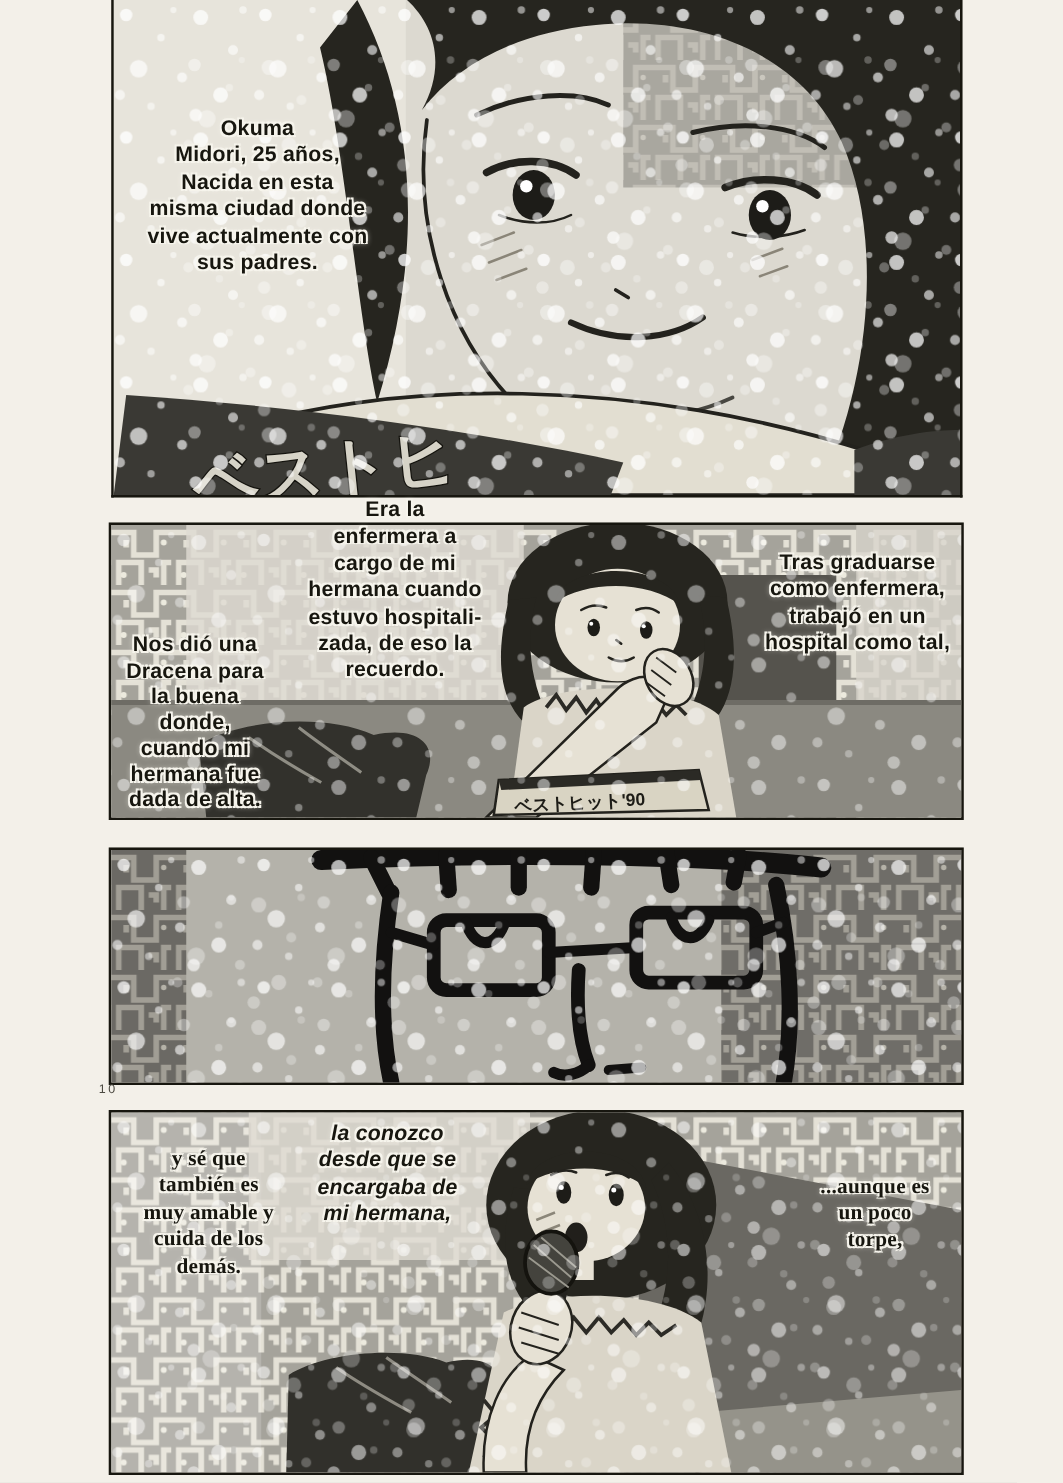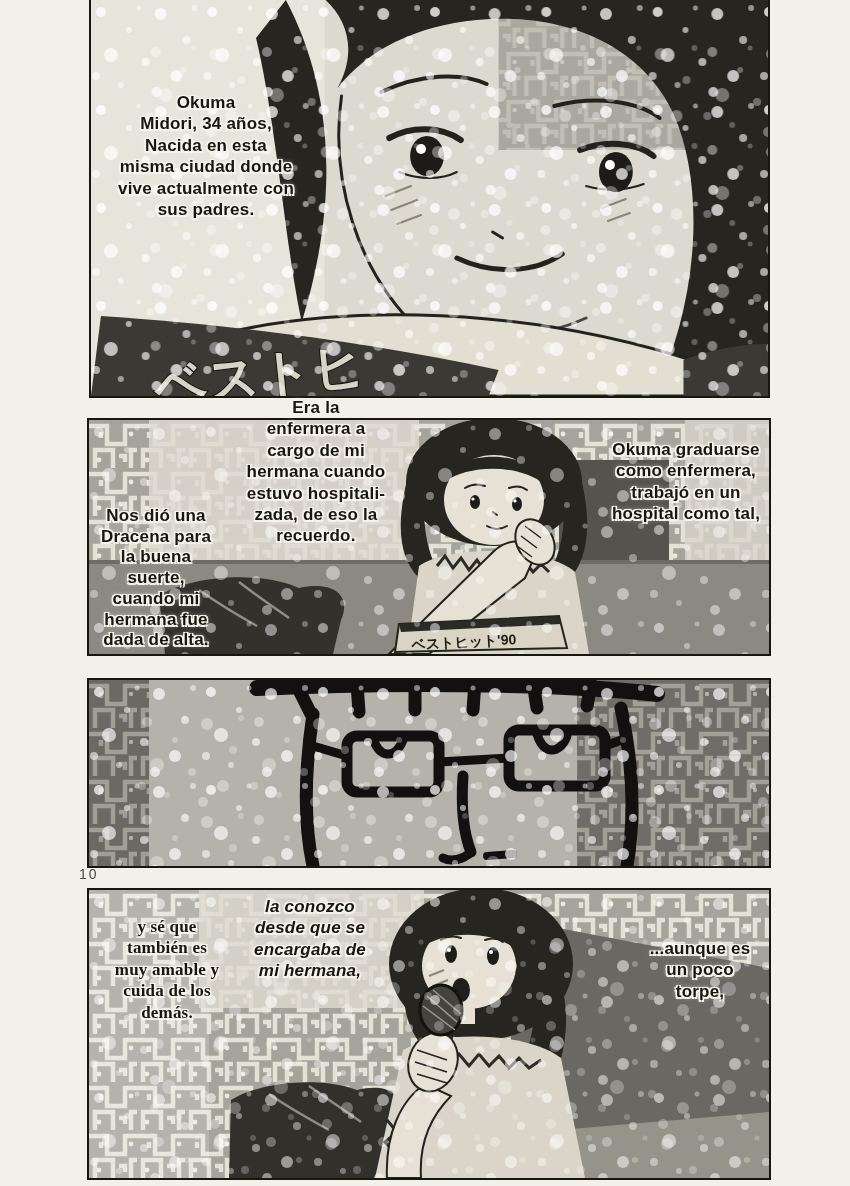--- a/index.html
+++ b/index.html
@@ -21,24 +21,24 @@
     text-shadow:-1.5px -1.5px 0 #f6f4ec,1.5px -1.5px 0 #f6f4ec,
                 -1.5px 1.5px 0 #f6f4ec,1.5px 1.5px 0 #f6f4ec,
                  0 0 5px #f6f4ec,0 0 2px #f6f4ec;
   }
   #cap-okuma  {left:90px; top:92px; width:232px;}
   #cap-era    {left:220px;top:397px;width:192px;}
   #cap-tras   {left:590px;top:439px;width:192px;}
   #cap-nos    {left:82px; top:506px;width:148px;line-height:1.22;}
   #cap-conozco{left:224px;top:896px;width:172px;font-style:italic;}
   #cap-yse    {left:88px; top:916px;width:158px;font-family:Liberation Serif, serif;}
-  #cap-aunque {left:622px;top:938px;width:156px;}
+  #cap-aunque {left:622px;top:938px;width:156px;font-family:Liberation Serif, serif;}
   .page-number{
     position:absolute;left:79px;top:866px;z-index:4;
-    font-size:14px;letter-spacing:2px;color:#4c4a42;
+    font-size:10px;letter-spacing:2px;color:#4c4a42;
   }
 </style>
 </head>
 <body>
 
 <div class="page">
 
   <svg width="0" height="0" style="position:absolute" aria-hidden="true">
     <defs>
       <pattern id="sayaLight" width="48" height="48" patternUnits="userSpaceOnUse">
@@ -259,40 +259,40 @@
           <ellipse cx="352" cy="120" rx="21" ry="25" fill="#44433d" stroke="#14130e" stroke-width="3"></ellipse>
           <path d="M338 106 L368 132 M334 116 L366 140 M344 100 L372 124" stroke="#9b998f" stroke-width="1.5" fill="none"></path>
         </g>
       </g>
       <rect width="680" height="288" fill="url(#sparkle)" opacity="0.6"></rect>
       <rect width="680" height="288" fill="url(#sparkle)" opacity="0.35" transform="translate(60,44)"></rect>
     </svg>
   </div>
 
   <div class="caption" id="cap-okuma">Okuma
-Midori, 34 años,
+Midori, 25 años,
 Nacida en esta
 misma ciudad donde
 vive actualmente con
 sus padres.</div>
   <div class="caption" id="cap-era">Era la
 enfermera a
 cargo de mi
 hermana cuando
 estuvo hospitali-
 zada, de eso la
 recuerdo.</div>
-  <div class="caption" id="cap-tras">Okuma graduarse
+  <div class="caption" id="cap-tras">Tras graduarse
 como enfermera,
 trabajó en un
 hospital como tal,</div>
   <div class="caption" id="cap-nos">Nos dió una
 Dracena para
 la buena
-suerte,
+donde,
 cuando mi
 hermana fue
 dada de alta.</div>
   <div class="caption" id="cap-conozco">la conozco
 desde que se
 encargaba de
 mi hermana,</div>
   <div class="caption" id="cap-yse">y sé que
 también es
 muy amable y

